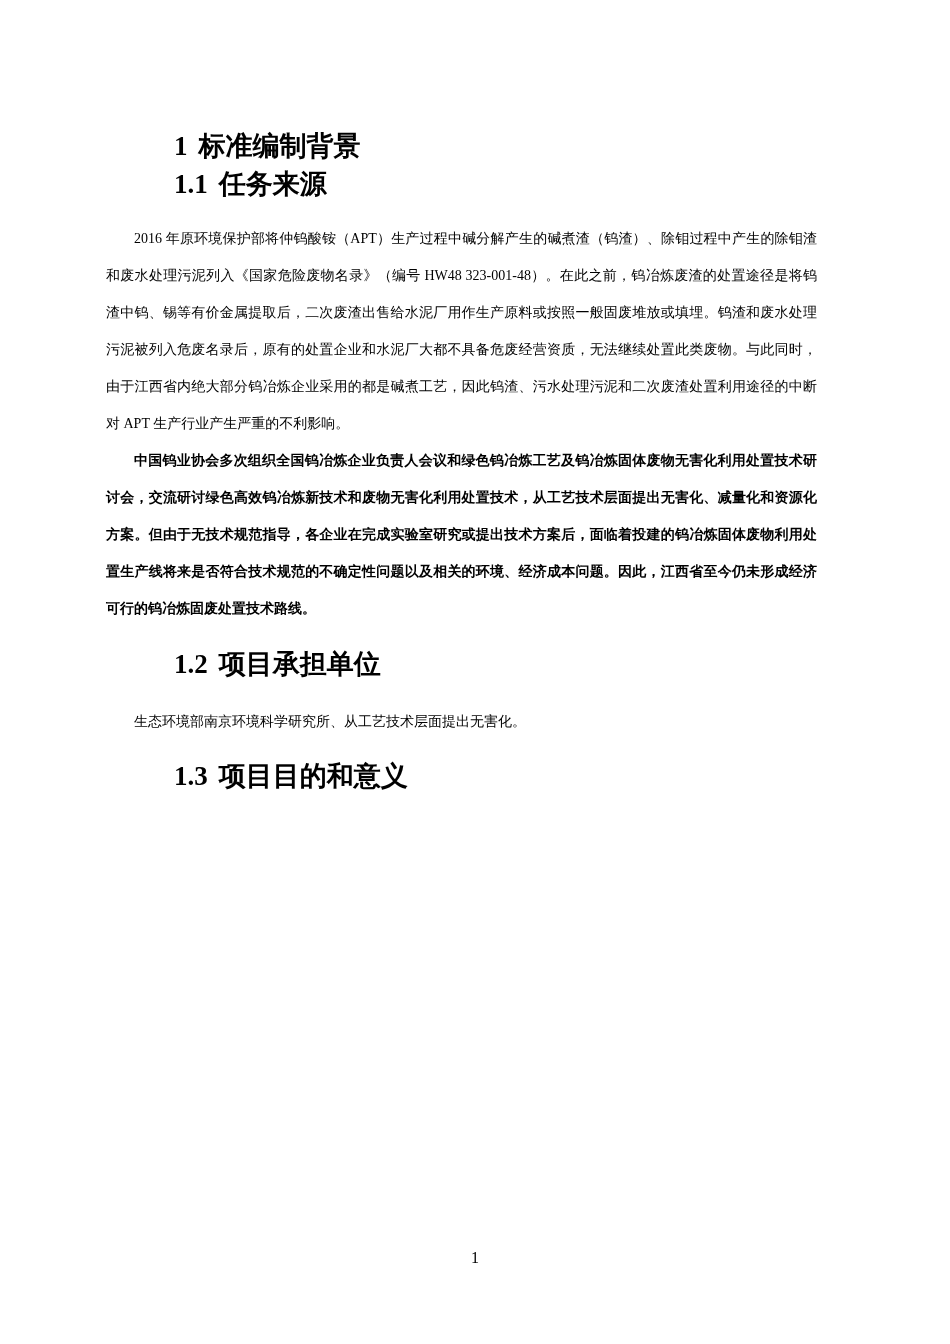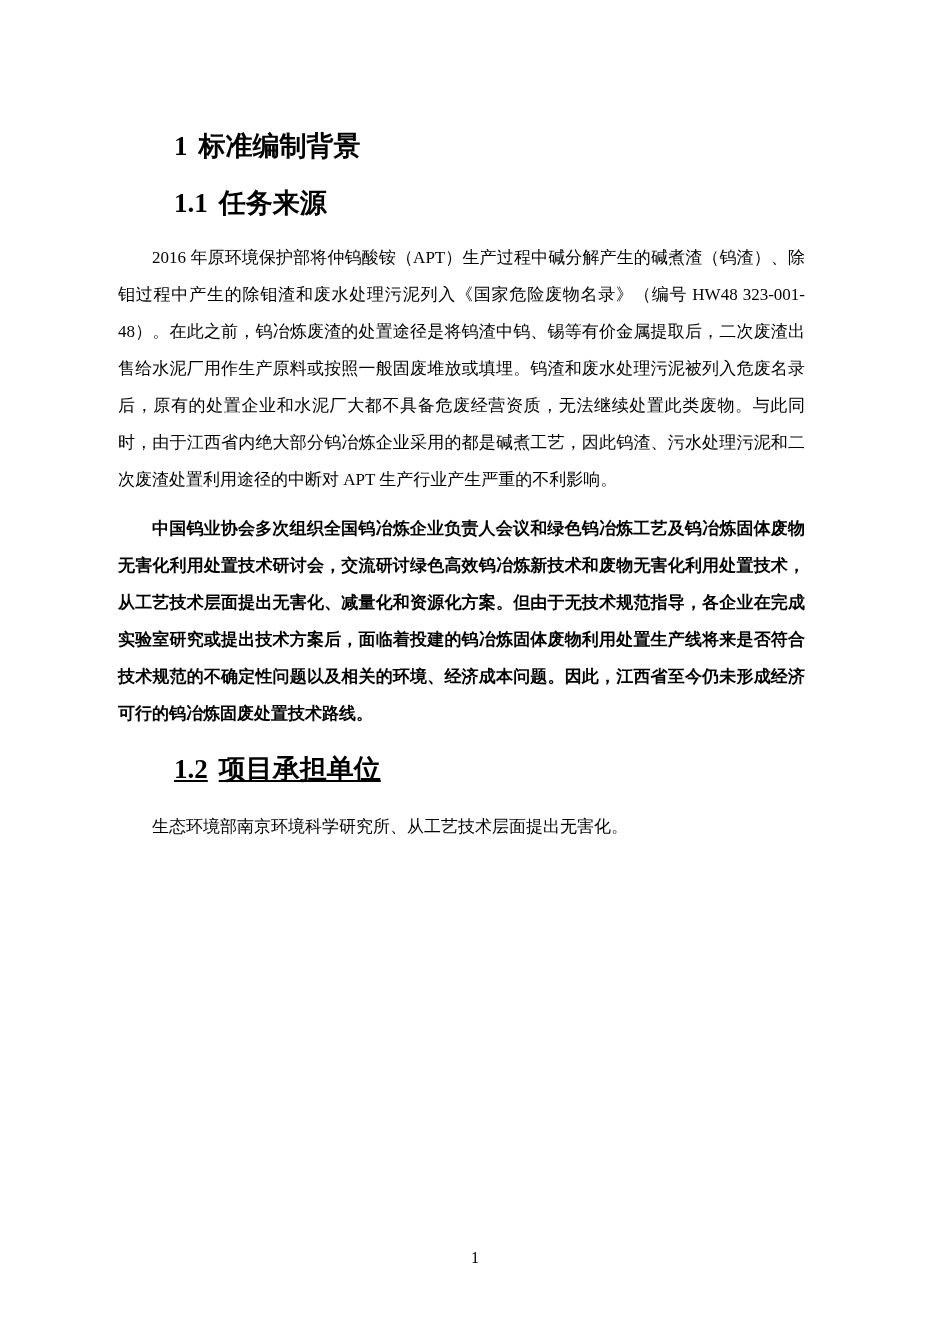--- a/index.html
+++ b/index.html
@@ -32,28 +32,28 @@
   .hd .num {
     font-family: "Liberation Serif", "DejaVu Serif", serif;
     margin-right: 11px;
   }
   .hd.chapter .t {
     font-family: "Liberation Serif", "DejaVu Serif", serif;
   }
   .hd.section .t {
     font-family: "DejaVu Sans", "Liberation Sans", sans-serif;
   }
-  .hd.s1 { margin-top: 19px; }
-  .hd.s2 { margin-top: 18px; text-decoration: underline; }
+  .hd.s1 { }
+  .hd.s2 { margin-top: 18px; }
   .hd.s3 { margin-top: 17px; }
   
   p.body {
-    margin: 12px;
+    margin: 0;
     font-family: "Liberation Serif", "DejaVu Serif", serif;
-    font-size: 17px;
+    font-size: 14px;
     line-height: 37px;
     text-align: justify;
     text-indent: 2em;
     color: #000;
   }
   p.p1 { margin-top: 17px; }
   p.p2 { margin-top: 0; font-weight: bold; }
   p.p3 { margin-top: 0; }
   p.p4 { margin-top: 20px; }
   p.p5 { margin-top: 25px; }
@@ -80,20 +80,21 @@
 
     <h2 class="hd section s1"><span class="num">1.1</span><span class="t">任务来源</span></h2>
 
     <p class="body p1">2016 年原环境保护部将仲钨酸铵（APT）生产过程中碱分解产生的碱煮渣（钨渣）、除钼过程中产生的除钼渣和废水处理污泥列入《国家危险废物名录》（编号 HW48 323-001-48）。在此之前，钨冶炼废渣的处置途径是将钨渣中钨、锡等有价金属提取后，二次废渣出售给水泥厂用作生产原料或按照一般固废堆放或填埋。钨渣和废水处理污泥被列入危废名录后，原有的处置企业和水泥厂大都不具备危废经营资质，无法继续处置此类废物。与此同时，由于江西省内绝大部分钨冶炼企业采用的都是碱煮工艺，因此钨渣、污水处理污泥和二次废渣处置利用途径的中断对 APT 生产行业产生严重的不利影响。</p>
     <p class="body p2">中国钨业协会多次组织全国钨冶炼企业负责人会议和绿色钨冶炼工艺及钨冶炼固体废物无害化利用处置技术研讨会，交流研讨绿色高效钨冶炼新技术和废物无害化利用处置技术，从工艺技术层面提出无害化、减量化和资源化方案。但由于无技术规范指导，各企业在完成实验室研究或提出技术方案后，面临着投建的钨冶炼固体废物利用处置生产线将来是否符合技术规范的不确定性问题以及相关的环境、经济成本问题。因此，江西省至今仍未形成经济可行的钨冶炼固废处置技术路线。</p>
 
     <h2 class="hd section s2"><span class="num">1.2</span><span class="t">项目承担单位</span></h2>
 
     <p class="body p4">生态环境部南京环境科学研究所、从工艺技术层面提出无害化。</p>
 
+    <h2 class="hd section s3"><span class="num">1.3</span><span class="t">项目目的和意义</span></h2>
 
 
   </div>
 
   <div class="footer">
     <span>1</span>
   </div>
 </div>
 
 </body></html>

